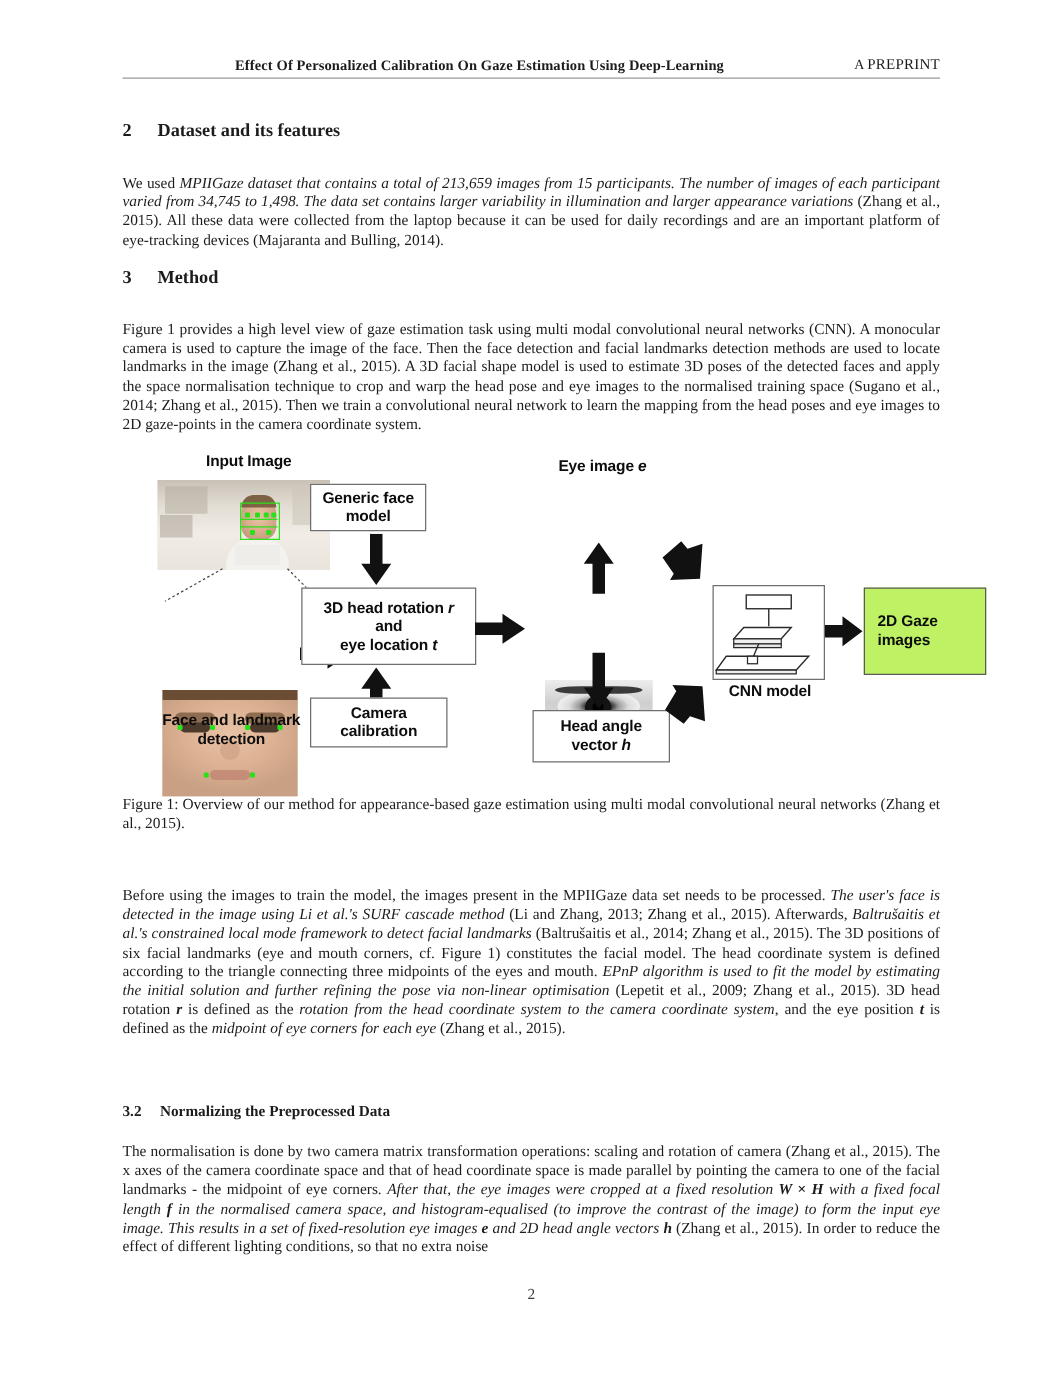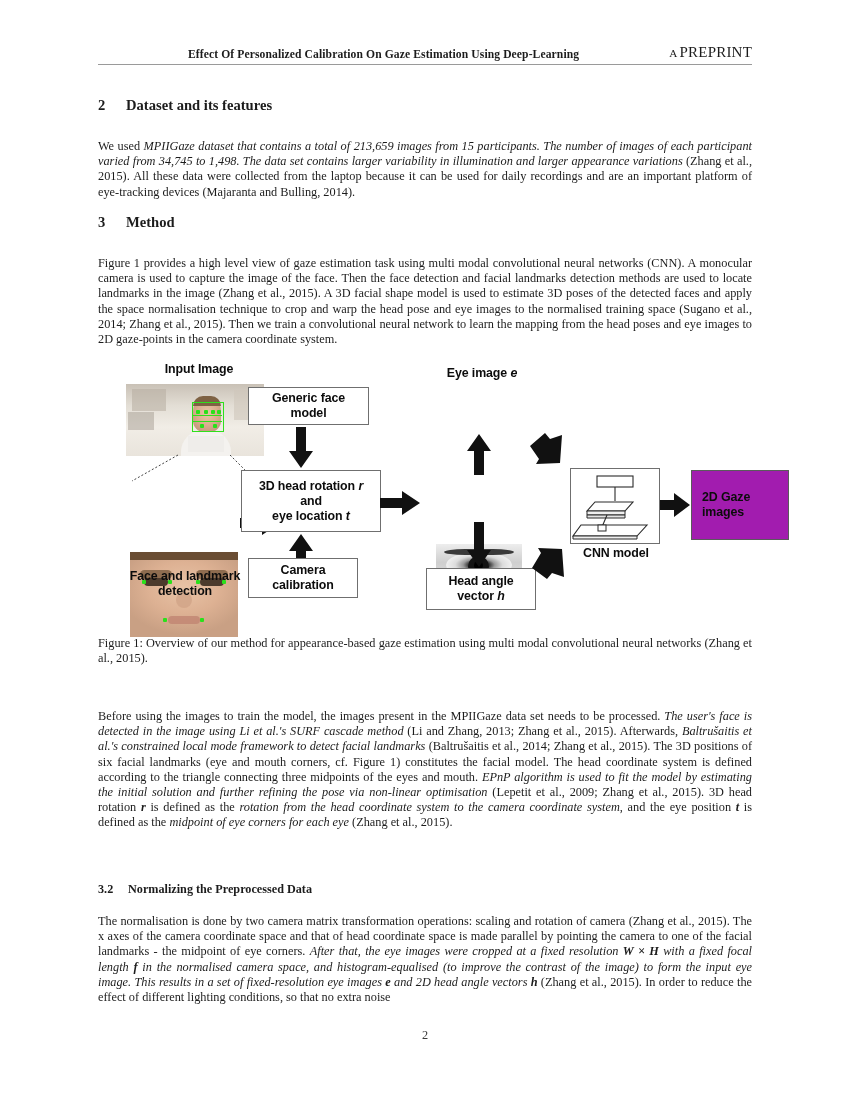--- a/index.html
+++ b/index.html
@@ -36,21 +36,21 @@
     font-weight:bold;
     font-size:11.6px;
     letter-spacing:.1px;
     margin-left:90px;
   }
   .hdr-right{
     font-size:11.2px;
     white-space:nowrap;
   }
   .hdr-right .sc{
-    font-size:15px;
+    font-size:12px;
     letter-spacing:.2px;
   }
   .hdr-rule{
     border-bottom:1.1px solid #9a9a9a;
     width:100%;
   }
 
   
   h2.sec{
     font-family:"Liberation Serif", serif;
@@ -100,21 +100,21 @@
     font-size:12.4px;
     color:#0c0c0c;
     display:flex;
     align-items:center;
     justify-content:center;
     text-align:center;
     line-height:15px;
     letter-spacing:-.1px;
   }
   .fig-box.blue{
-    background:#a21caf;
+    background:#bef264;
     border-color:#5b5b5b;
   }
   .fig-label{
     position:absolute;
     font-family:"Liberation Sans", sans-serif;
     font-weight:bold;
     font-size:12.4px;
     color:#0c0c0c;
     text-align:center;
     line-height:15px;
@@ -248,21 +248,21 @@
 
     <div class="fig-label" style="left:6px;top:207px;width:142px;">
       <div>Face and landmark</div>
       <div>detection</div>
     </div>
 
     <svg class="arrow" style="left:132px;top:148px;width:42px;height:26px;">
       <polygon points="0,8 22,8 22,1 40,13 22,25 22,18 0,18" fill="#111111"></polygon>
     </svg>
 
-    <div class="fig-box" style="left:140px;top:25px;width:121px;height:38px;">
+    <div class="fig-box" style="left:140px;top:25px;width:93px;height:38px;">
       <div>
         <div>Generic face</div>
         <div>model</div>
       </div>
     </div>
 
     <svg class="arrow" style="left:180px;top:65px;width:26px;height:42px;">
       <polygon points="8,0 18,0 18,24 25,24 13,41 1,24 8,24" fill="#111111"></polygon>
     </svg>
 

